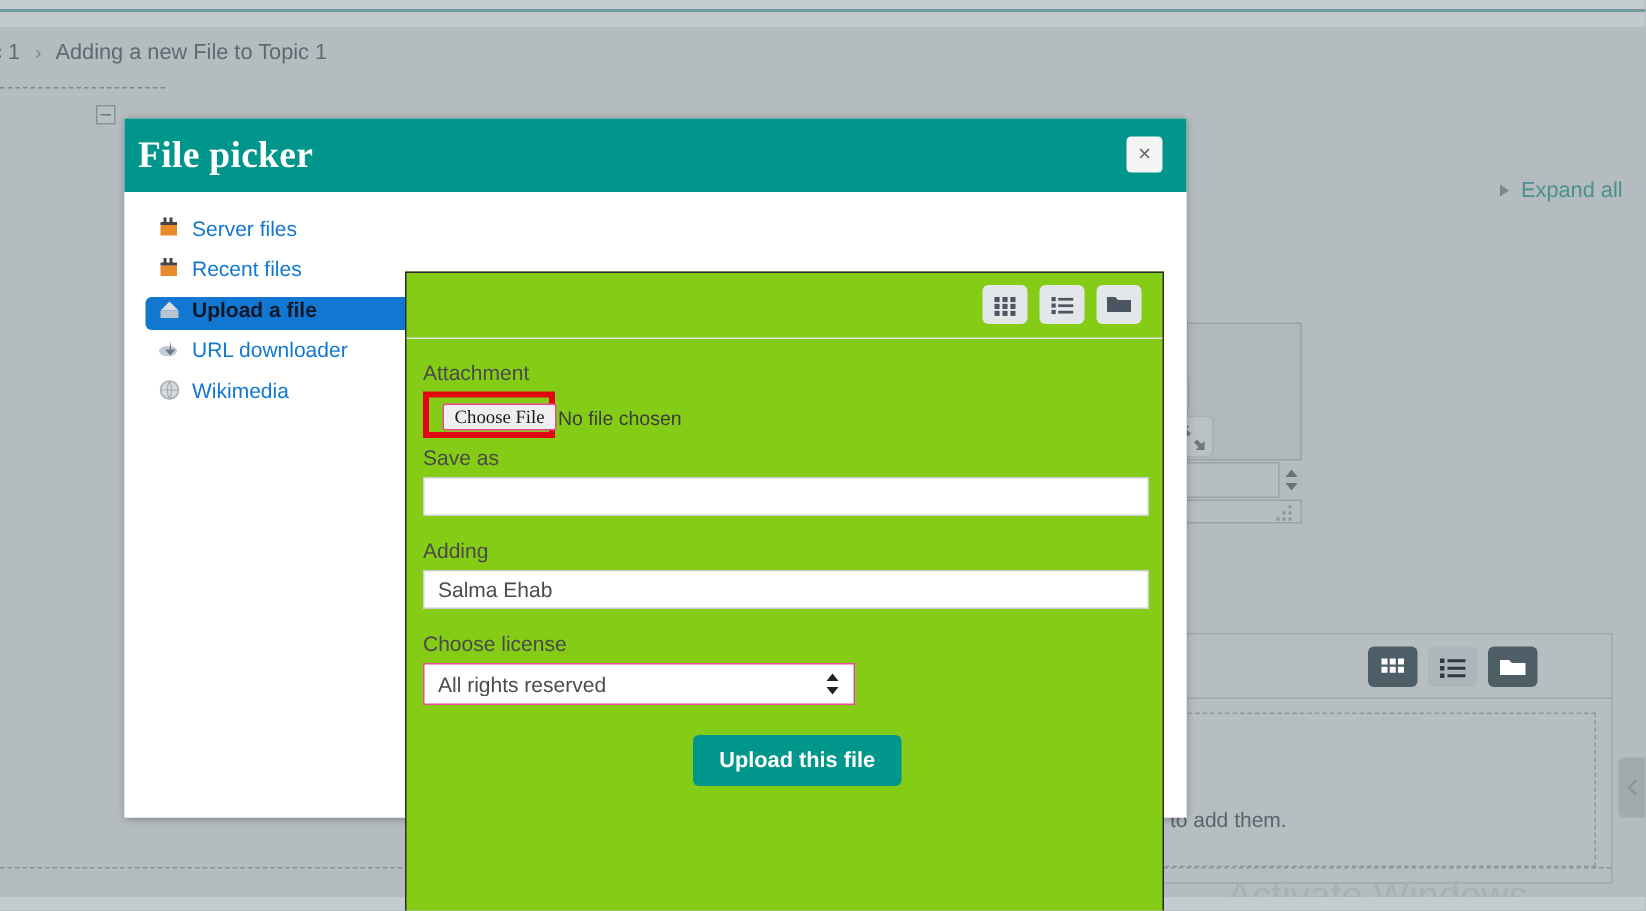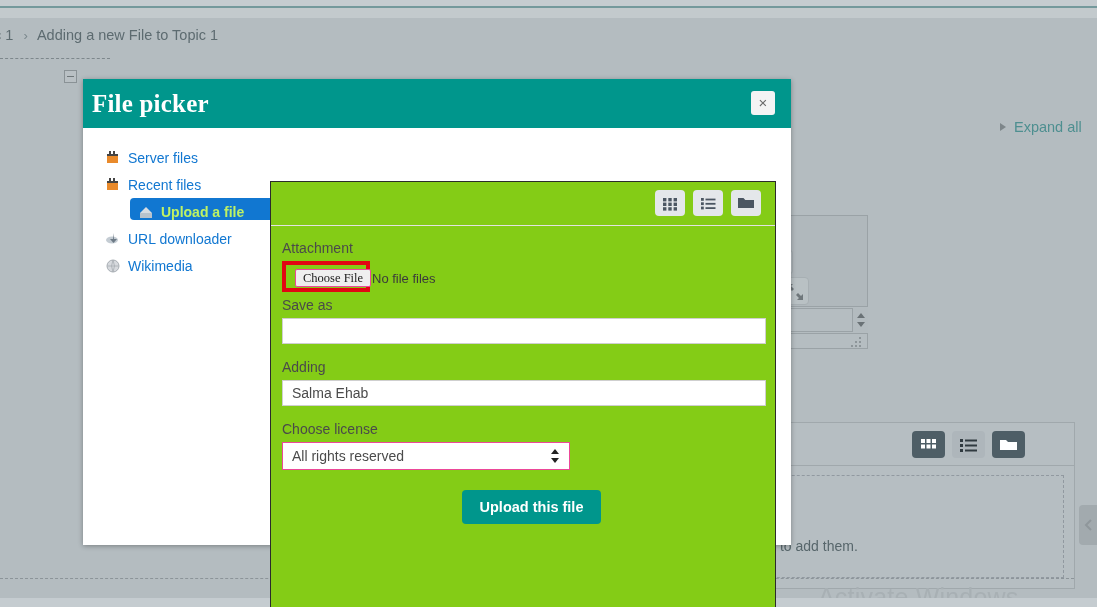--- a/index.html
+++ b/index.html
@@ -141,26 +141,26 @@
     position:absolute; right:16px; top:12px; width:24px; height:24px;
     background:#f4f4f4; border:none; border-radius:3px; cursor:pointer;
     color:#6a6a6a; font-size:15px; line-height:24px; text-align:center;
   }
 
   .dlg-body { position:relative; height:417px; background:#ffffff; }
 
   
   .fp-nav { position:absolute; left:14px; top:16px; width:180px; }
   .fp-nav-item {
-    display:flex; align-items:flex-end; gap:7px;
+    display:flex; align-items:flex-start; gap:7px;
     height:22px; margin-bottom:5px; padding:0 8px;
     border-radius:4px; cursor:pointer;
     font-size:14px; color:#1177d1; white-space:nowrap;
   }
-  .fp-nav-item.selected { background:#1177d1; color:#bef264; font-weight:bold;margin-left:33px; }
+  .fp-nav-item.selected { background:#1177d1; color:#0f172a; font-weight:bold; }
   .fp-nav-ico { width:16px; height:16px; flex:0 0 16px; position:relative; }
 
   
   .fp-pane {
     position:absolute; left:187px; top:53px; width:506px; height:480px;
     border:1px solid #2b2b2b; background:#84cc16;
   }
   .fp-pane-toolbar {
     position:relative; height:44px; border-bottom:1px solid #e2e2e2;
   }
@@ -416,21 +416,21 @@
             </svg>
           </button>
         </div>
 
         <div class="fp-form">
 
           <div class="fp-label">Attachment</div>
           <div class="fp-fileline">
             <div class="fp-redbox"></div>
             <button class="fp-choosefile">Choose File</button>
-            <span class="fp-nofile">No file files</span>
+            <span class="fp-nofile">No file chosen</span>
           </div>
 
           <div class="fp-label">Save as</div>
           <input class="fp-text" type="text" value="" style="">
 
           <div class="fp-gap"></div>
 
           <div class="fp-label">Adding</div>
           <input class="fp-text" type="text" value="Salma Ehab" style="">
 

